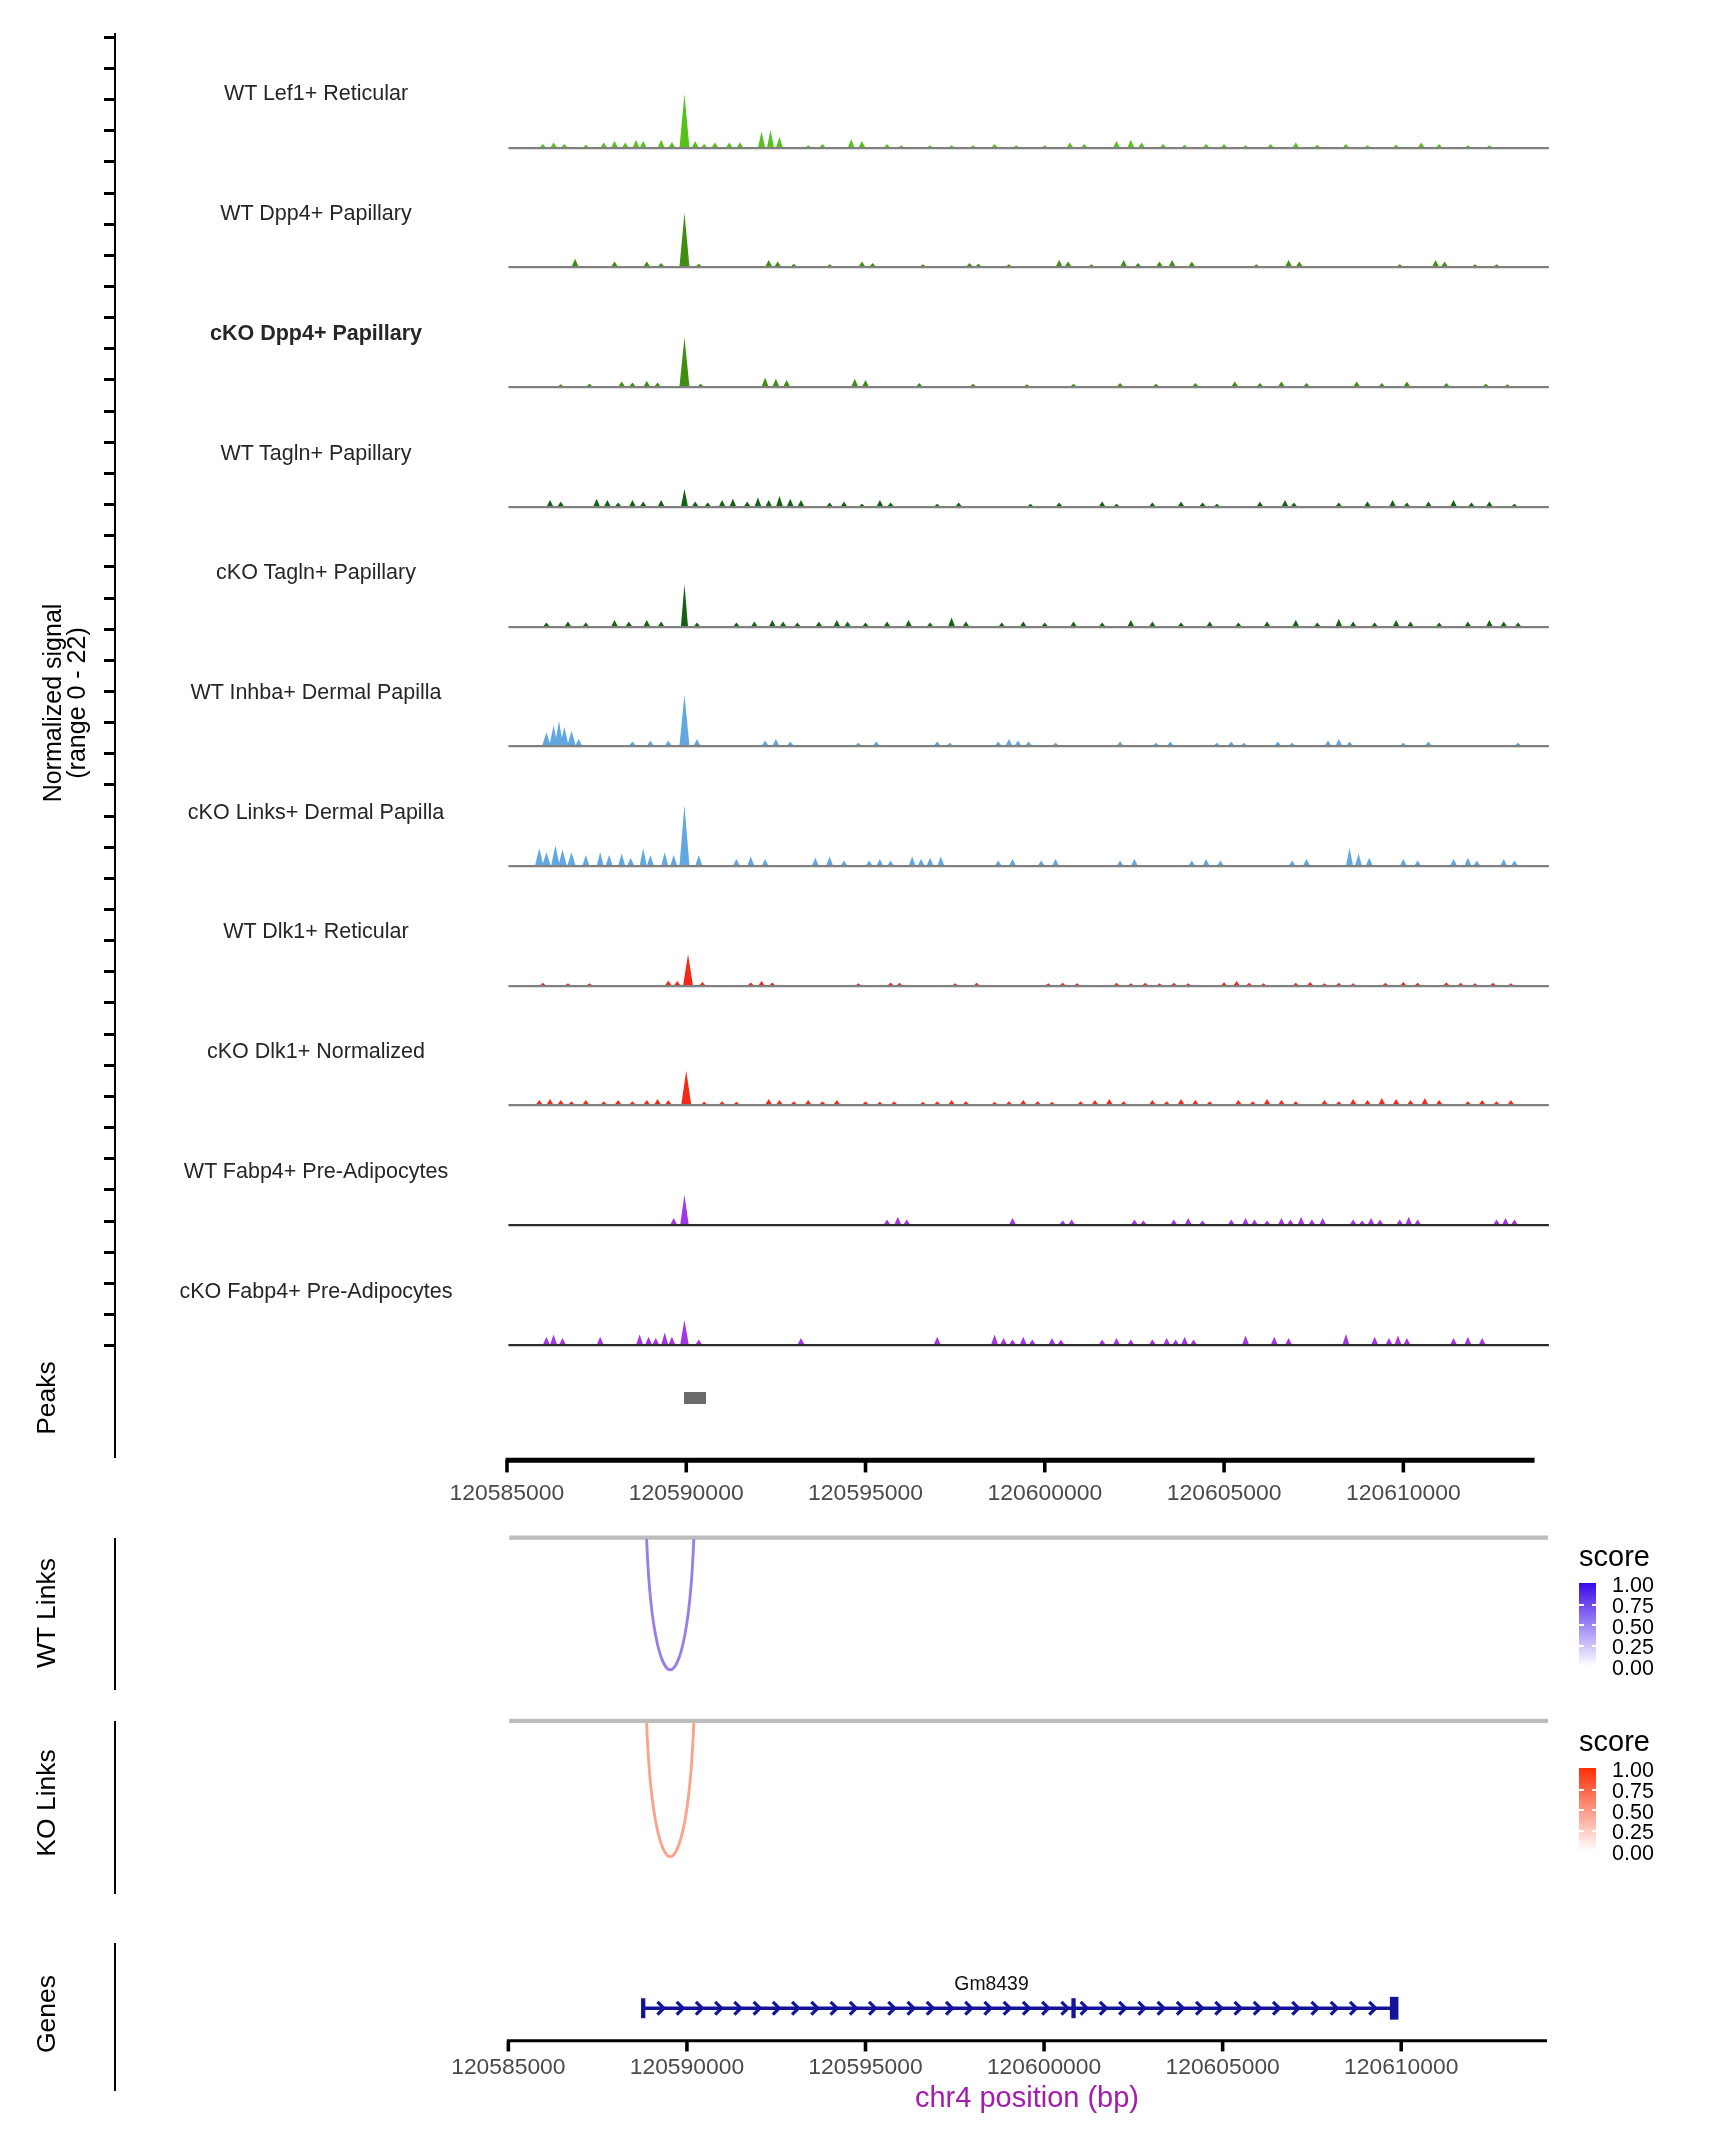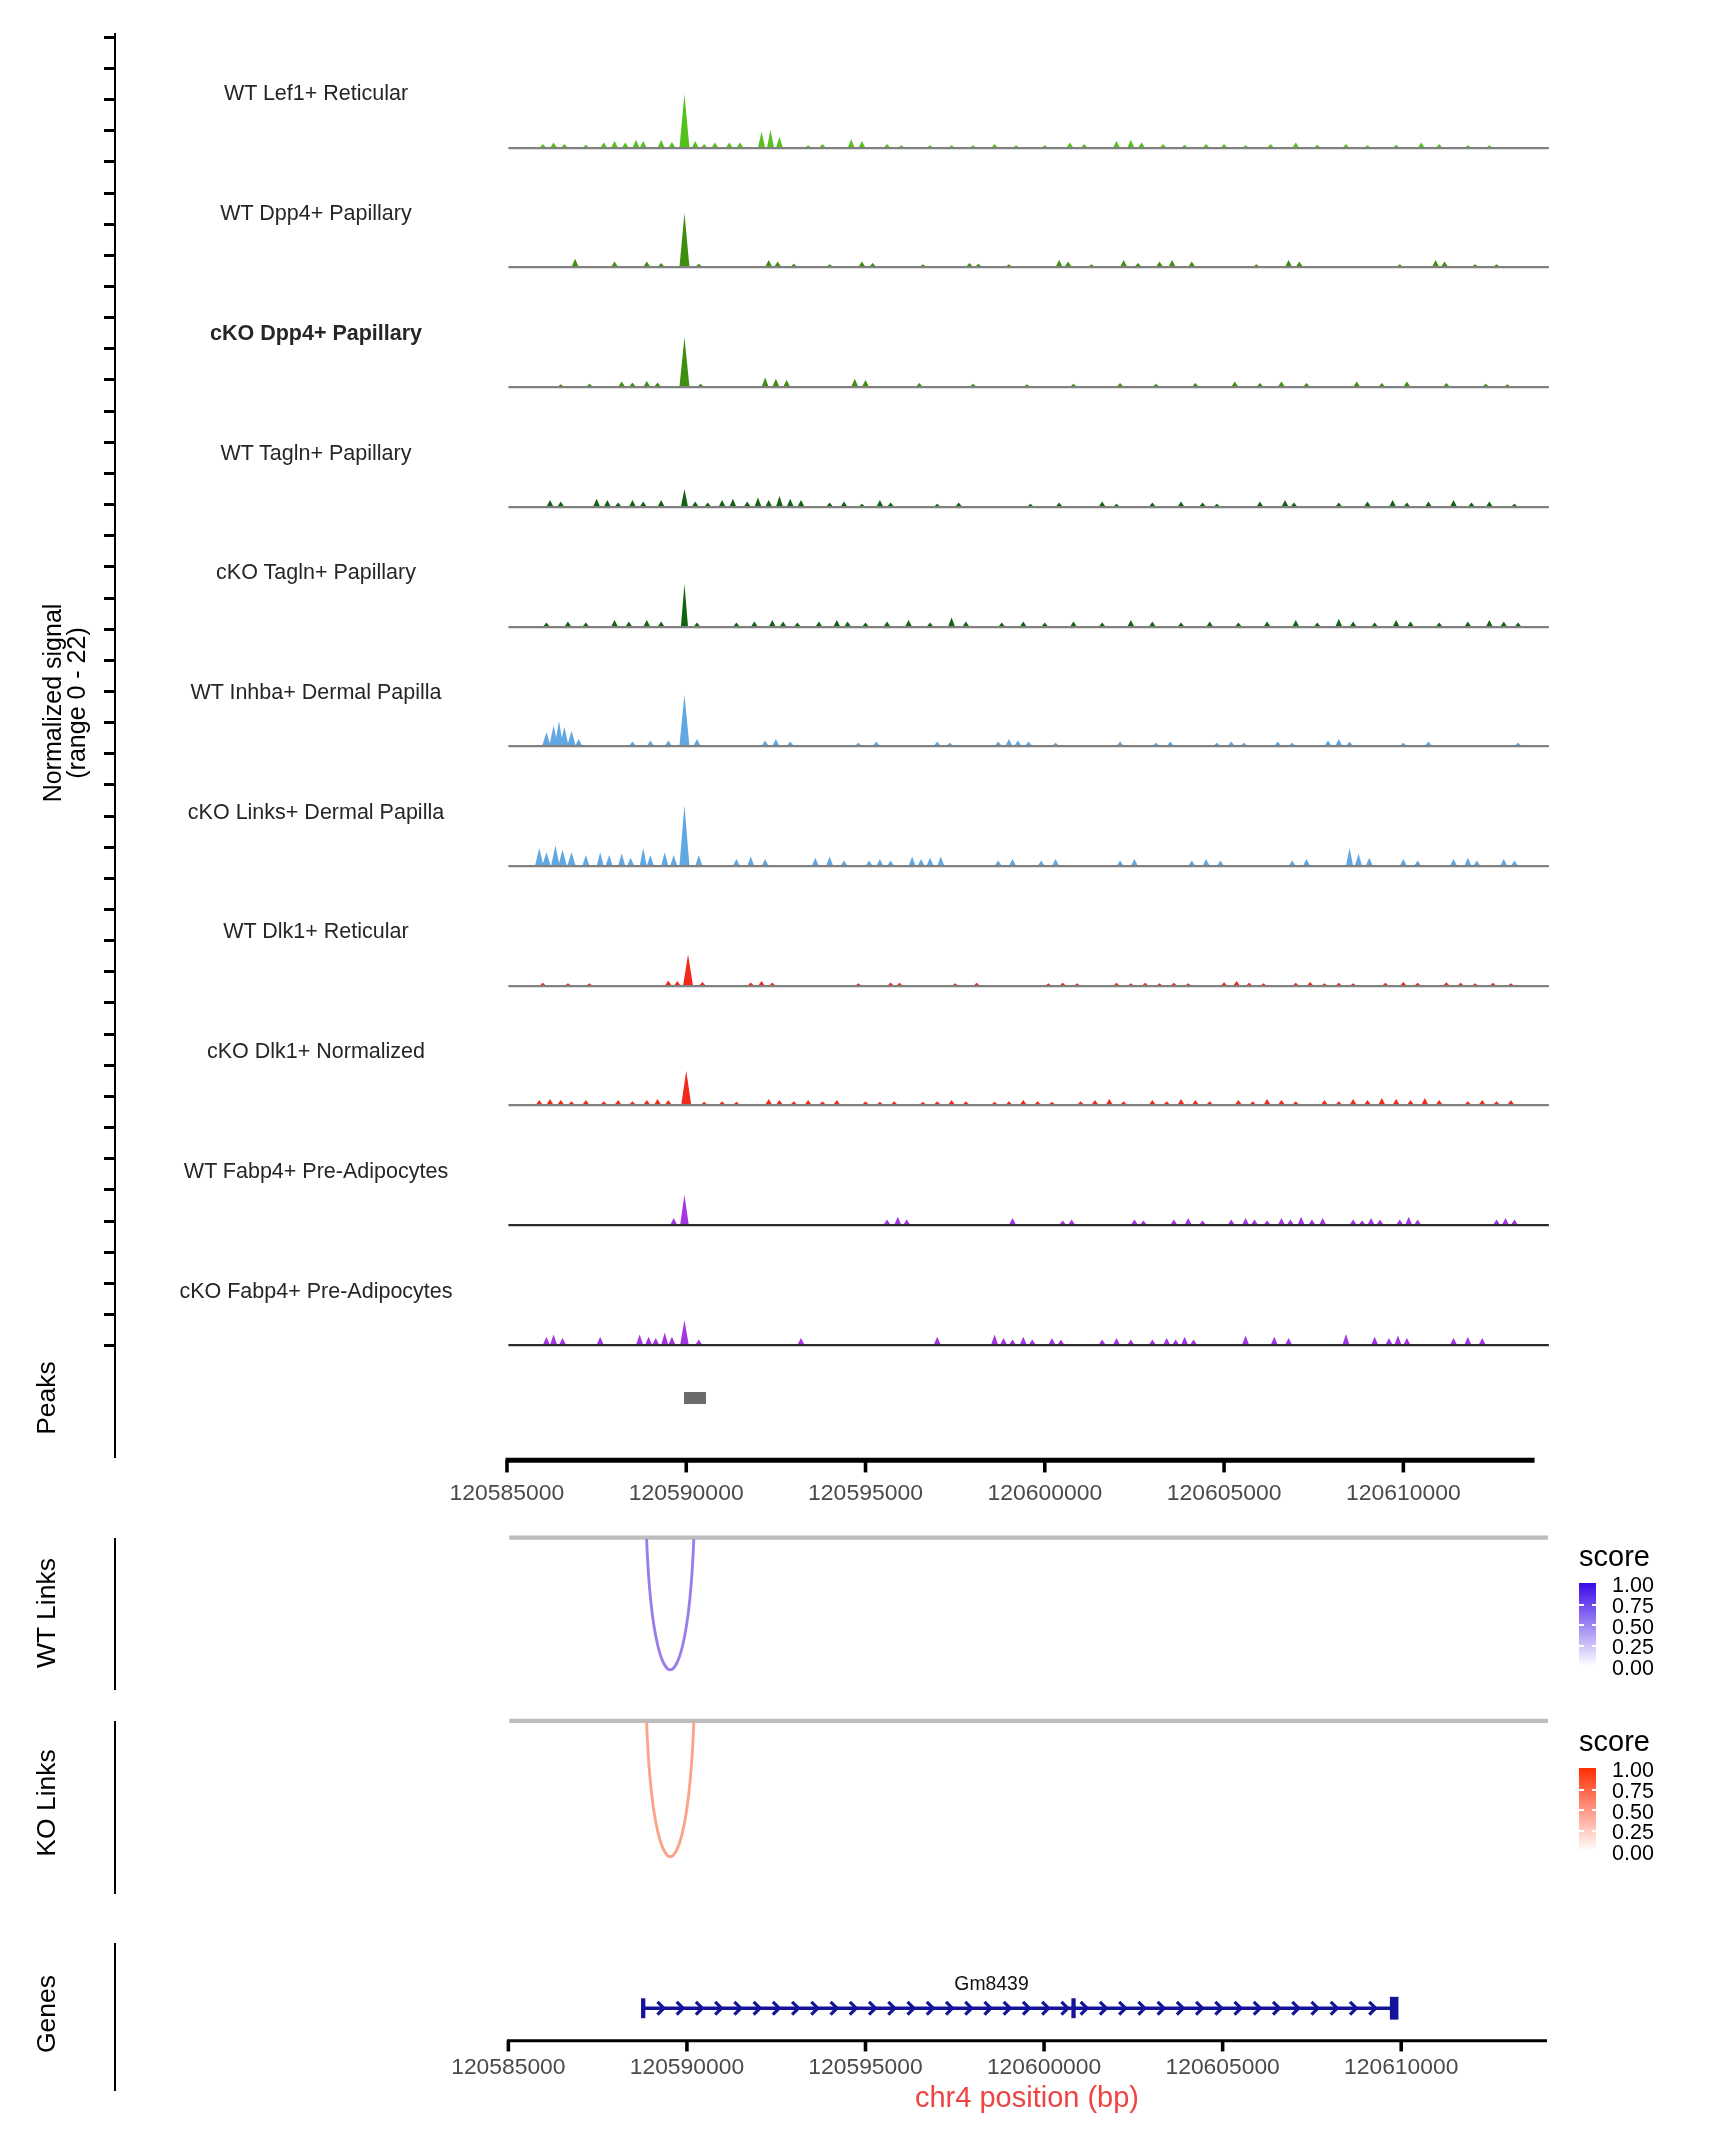--- a/index.html
+++ b/index.html
@@ -12,21 +12,21 @@
         font-size:25px;color:#000;font-family:"Liberation Sans",sans-serif}
   .bracket{position:absolute;width:2.2px;background:#000}
   .ytick{position:absolute;width:10px;height:2.9px;background:#000;left:104px}
   .legend-title{position:absolute;font-size:29px;color:#000;font-family:"Liberation Sans",sans-serif}
   .legend-bar{position:absolute;width:17px}
   .legend-notch{position:absolute;width:5px;height:2.2px;background:#fff}
   .legend-num{position:absolute;font-size:21.5px;color:#000;height:21.5px;line-height:21.5px;
               font-family:"Liberation Sans",sans-serif}
   .gene-name{position:absolute;font-size:19.4px;color:#111;text-align:center;
              font-family:"Liberation Sans",sans-serif}
-  .x-title{position:absolute;font-size:29px;color:#ef4444;text-align:center;
+  .x-title{position:absolute;font-size:29px;color:#a21caf;text-align:center;
            font-family:"Liberation Sans",sans-serif}
   .peak-rect{position:absolute;background:#6B6B6B}
   svg{position:absolute;overflow:visible}
 </style>
 </head>
 <body>
 
 <div class="ylab" style="left:52px;top:703px">Normalized signal</div>
 <div class="ylab" style="left:76px;top:703px">(range 0 - 22)</div>
 <div class="bracket" style="left:114px;top:33px;height:1316px"></div>

